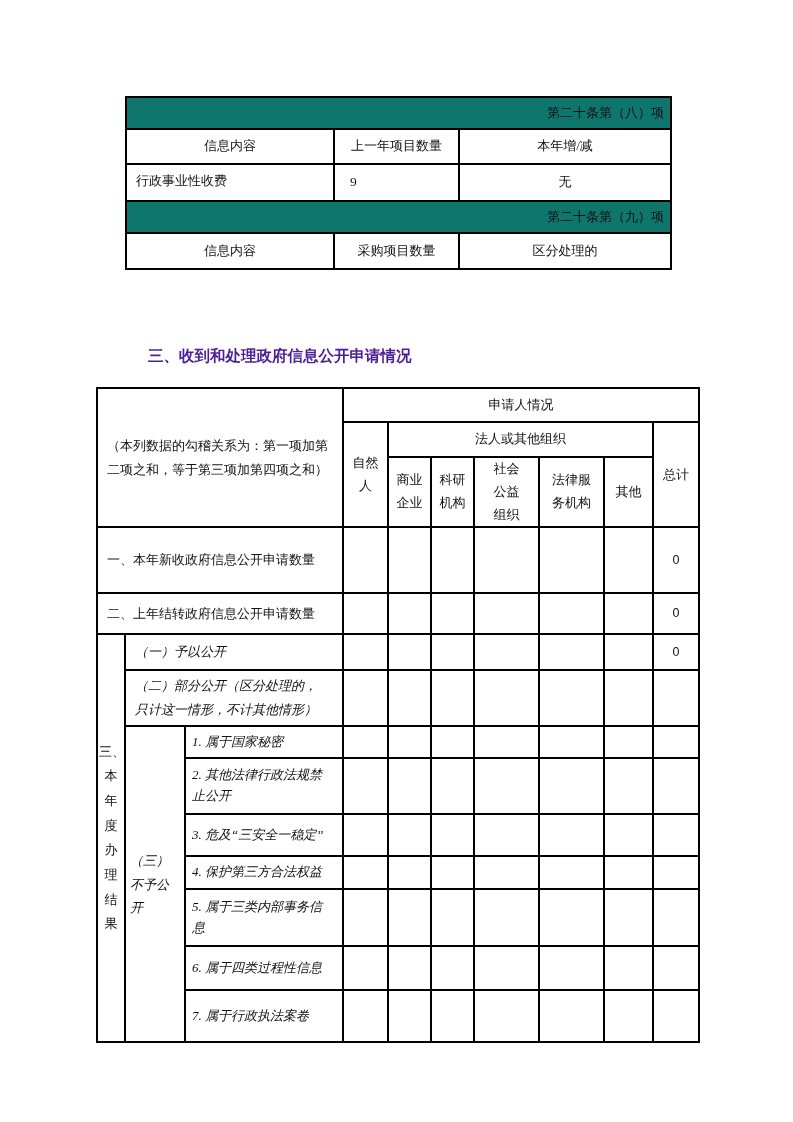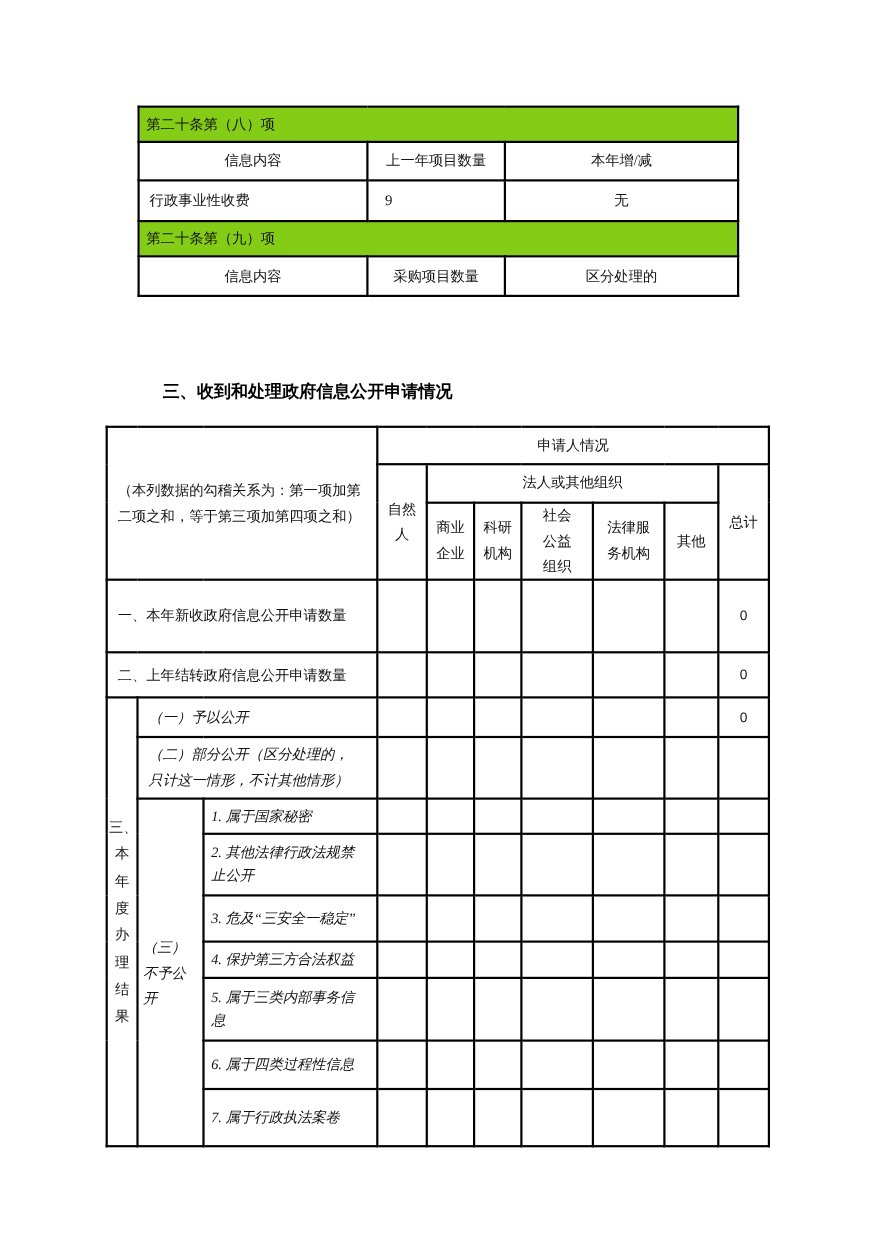--- a/index.html
+++ b/index.html
@@ -16,32 +16,32 @@
     border:2px solid #000;
     font-size:13px;
     line-height:1.55;
     padding:0 6px;
     vertical-align:middle;
     overflow:hidden;
     word-break:break-all;
   }
   
   .t20{position:absolute;left:125px;top:96px;width:545px;}
-  .t20 .blue td{background:#84cc16;text-align:left;}
+  .t20 .blue td{background:#0f766e;text-align:right;}
   .t20 .thead td{text-align:center;}
-  .t20 td.al{text-align:left;padding-left:9px;}
+  .t20 td.al{text-align:left;padding-left:9px;font-family:Liberation Mono, monospace;}
   .t20 td.qty{text-align:left;padding-left:15px;}
   .t20 td.ctr{text-align:center;}
   .num{font-family:"Liberation Sans","DejaVu Sans",sans-serif;font-size:12.5px;}
   .sernum{font-family:"Liberation Serif","DejaVu Serif",serif;font-size:13.5px;}
   
   .h3{
     position:absolute;left:148px;top:346px;
     font-family:"Liberation Sans","DejaVu Sans",sans-serif;
-    font-size:15.5px;font-weight:bold;color:#000000;
+    font-size:15.5px;font-weight:bold;color:#4c1d95;
     margin:0;
   }
   
   .tb{position:absolute;left:96px;top:387px;width:602px;}
   .tb td.c{text-align:center;}
   .tb td.hdr{text-align:center;line-height:1.75;border-radius:17px;}
   .tb td.pw2{padding:0 16px;}
   .tb td.pw3{padding:0 10px;}
   .tb td.note{text-align:left;padding:0 9px;line-height:1.85;border-radius:21px;}
   .tb td.lbl{text-align:left;padding-left:9px;}

